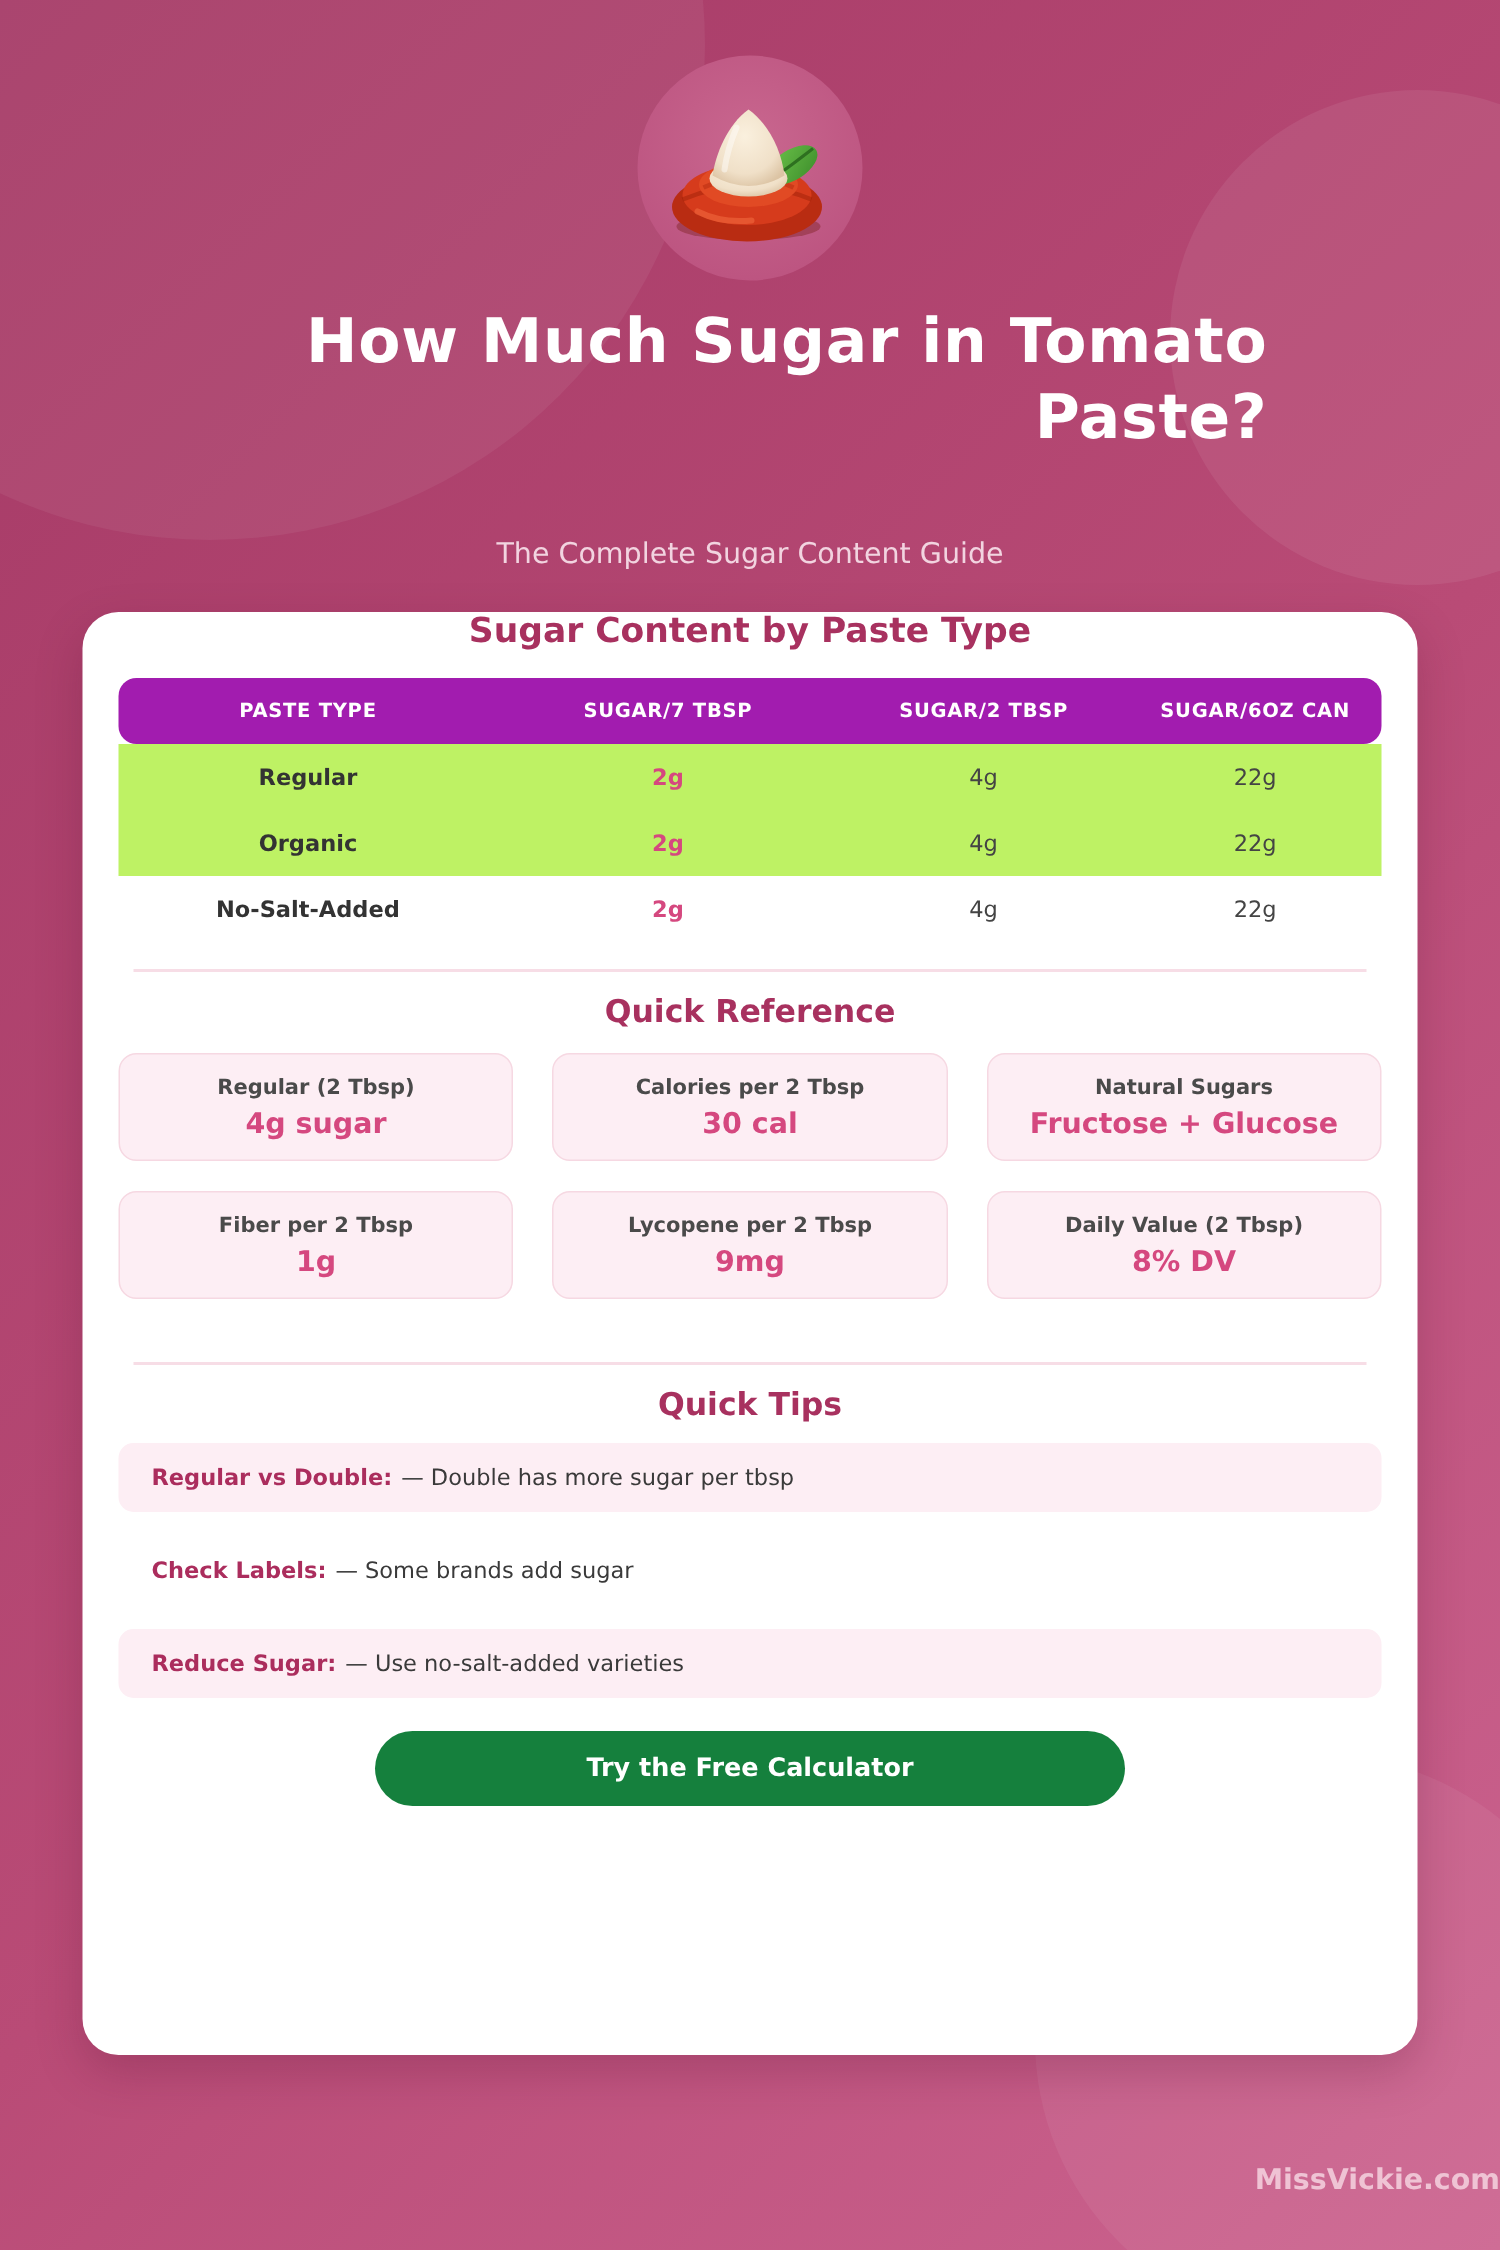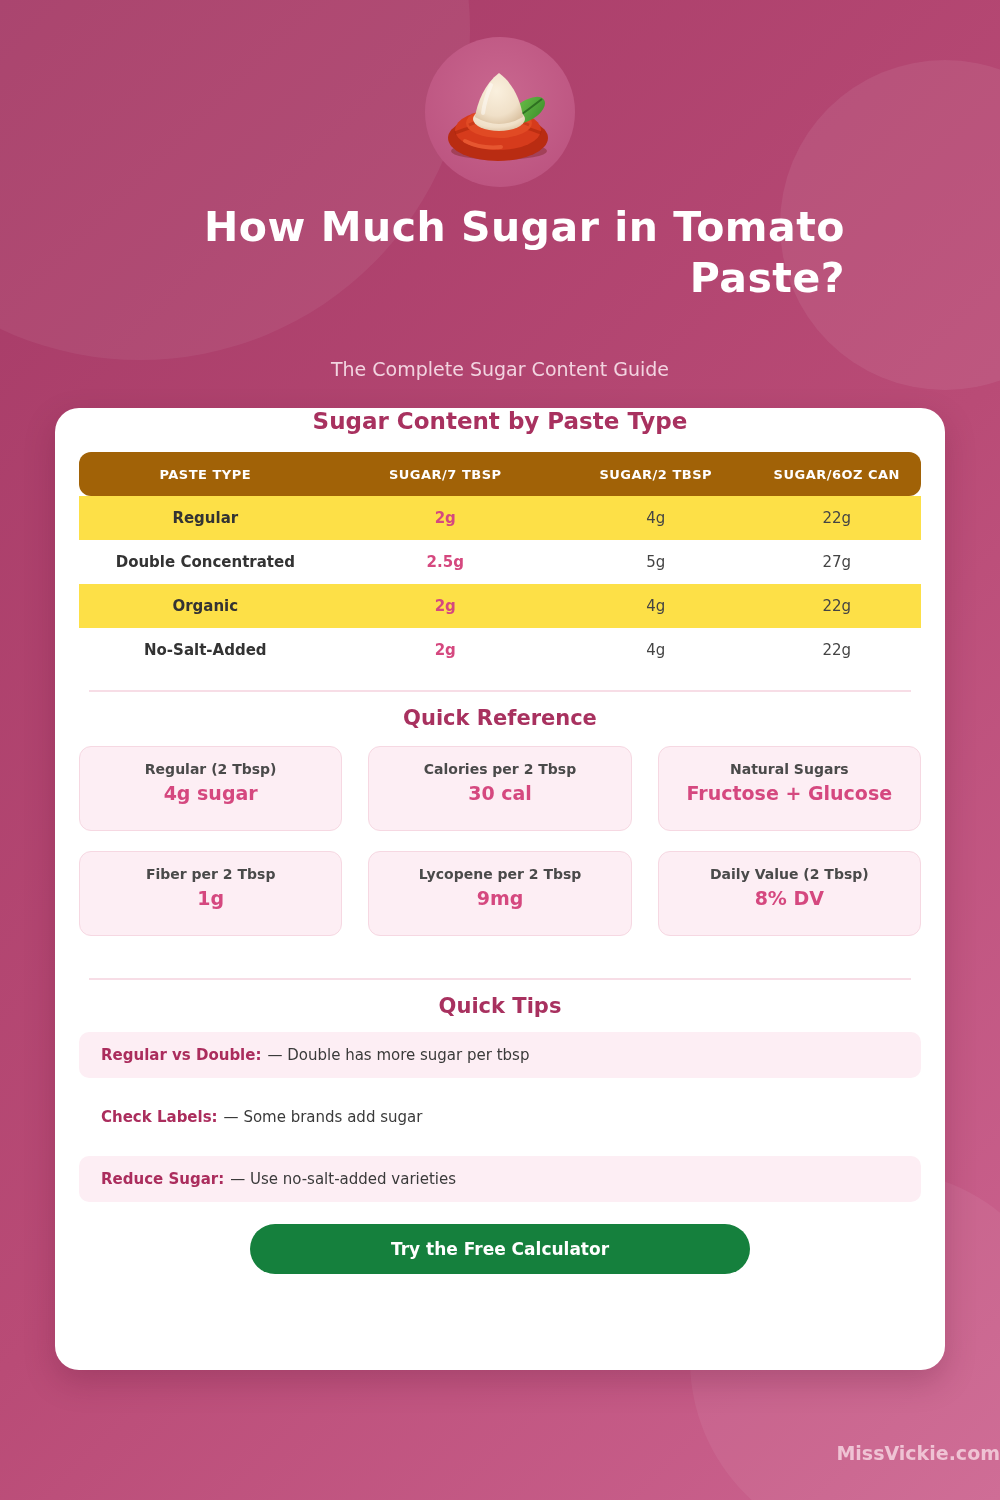--- a/index.html
+++ b/index.html
@@ -49,38 +49,38 @@
   .section-title.first { }
   .section-title.mid { font-size: 21px; }
 
   
   .table { width: 842px; margin: 18px auto 0; font-size: 15px; }
   .trow, .thead {
     display: grid; grid-template-columns: 30% 27% 23% 20%;
     align-items: center; height: 44px; text-align: center;
   }
   .thead {
-    background: #a16207; border-radius: 12px; color: #ffffff;
+    background: #a21caf; border-radius: 12px; color: #ffffff;
     font-weight: bold; font-size: 13px; letter-spacing: 0.5px;
   }
-  .trow.alt { background: #fde047; text-align: center; }
+  .trow.alt { background: #bef264; text-align: center; }
   .cell-type { font-weight: bold; color: #333333; }
   .cell-hl { font-weight: bold; color: #d5487f; }
   .cell-plain { color: #444444; }
 
   .divider { width: 822px; margin: 18px auto 0; border: none; border-top: 2px solid #f7dde6; }
 
   
   .qr-grid {
     width: 842px; margin: 16px auto 0;
     display: grid; grid-template-columns: repeat(3, 1fr); gap: 20px 26px;
   }
   .qr-card {
     background: #fdeef4; border: 1px solid #f6d8e2; border-radius: 12px;
-    text-align: center; padding: 14px 8px 26px;
+    text-align: center; padding: 14px 8px 13px;
   }
   .qr-label { font-size: 14px; font-weight: bold; color: #4a4a4a; margin-bottom: 5px; }
   .qr-value { font-size: 19px; font-weight: bold; color: #d5487f; }
 
   
   .tips { width: 842px; margin: 14px auto 0; }
   .tip {
     height: 46px; line-height: 46px; padding-left: 22px; margin-bottom: 16px;
     font-size: 15px; color: #3a3a3a; white-space: nowrap; overflow: hidden;
   }
@@ -150,26 +150,20 @@
       <div>SUGAR/7 TBSP</div>
       <div>SUGAR/2 TBSP</div>
       <div>SUGAR/6OZ CAN</div>
     </div>
     <div class="trow alt">
       <div class="cell-type">Regular</div>
       <div class="cell-hl">2g</div>
       <div class="cell-plain">4g</div>
       <div class="cell-plain">22g</div>
     </div>
-    <div class="trow">
-      <div class="cell-type">Double Concentrated</div>
-      <div class="cell-hl">2.5g</div>
-      <div class="cell-plain">5g</div>
-      <div class="cell-plain">27g</div>
-    </div>
     <div class="trow alt">
       <div class="cell-type">Organic</div>
       <div class="cell-hl">2g</div>
       <div class="cell-plain">4g</div>
       <div class="cell-plain">22g</div>
     </div>
     <div class="trow">
       <div class="cell-type">No-Salt-Added</div>
       <div class="cell-hl">2g</div>
       <div class="cell-plain">4g</div>

